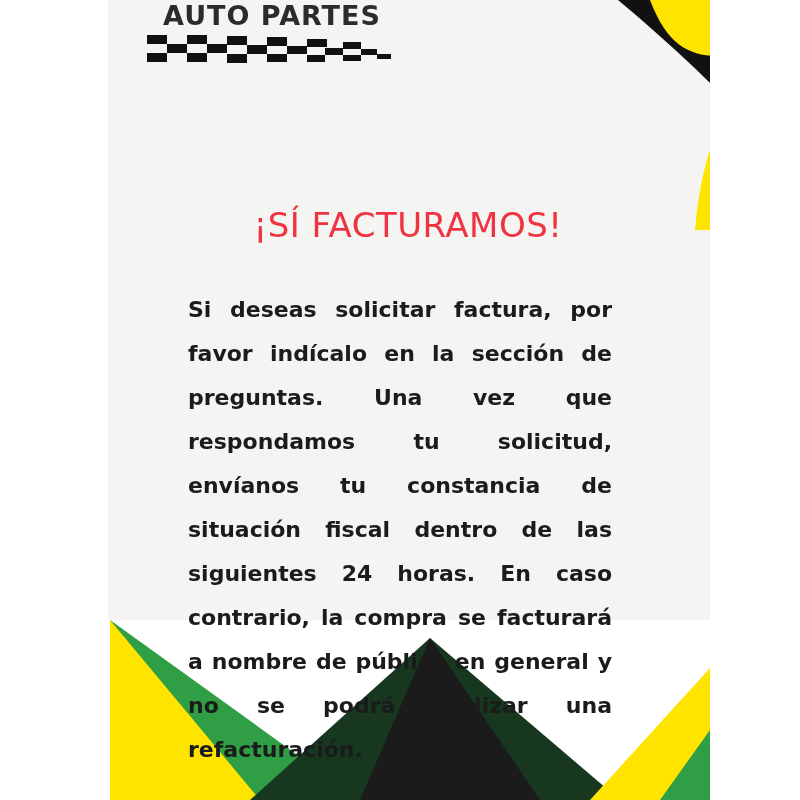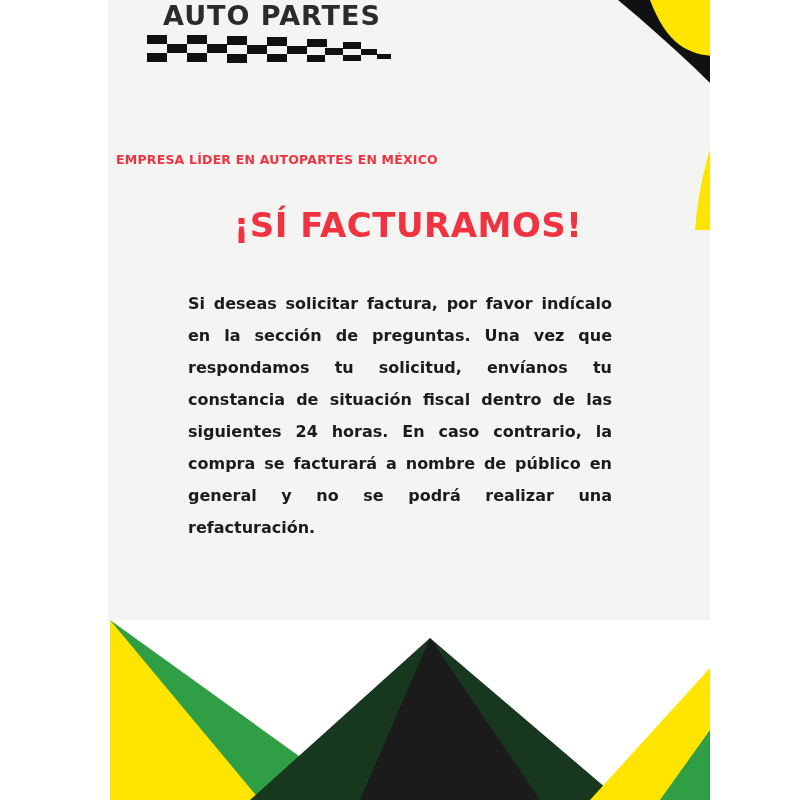--- a/index.html
+++ b/index.html
@@ -108,34 +108,34 @@
 
   
   #headline {
     position: absolute;
     left: 108px;
     top: 205px;
     width: 600px;
     text-align: center;
     font-family: "DejaVu Sans", sans-serif;
     font-size: 34px;
-    font-weight: bold;
+    font-weight: normal;
     letter-spacing: 0.5px;
     color: #ef3340;
   }
 
   
   #body-copy {
     position: absolute;
     left: 188px;
     top: 288px;
     width: 424px;
     text-align: justify;
     font-family: "DejaVu Sans", sans-serif;
-    font-size: 16px;
+    font-size: 22px;
     font-weight: bold;
     line-height: 2.0;
     color: #1b1b1b;
   }
 </style>
 </head>
 <body>
 
 <div id="poster">
 
@@ -183,19 +183,18 @@
           <rect x="80" y="21" width="20" height="9" fill="#111"></rect>
           <rect x="120" y="21" width="20" height="8" fill="#111"></rect>
           <rect x="160" y="22" width="18" height="7" fill="#111"></rect>
           <rect x="196" y="22" width="18" height="6" fill="#111"></rect>
           <rect x="230" y="21" width="14" height="5" fill="#111"></rect>
         </g>
       </svg>
     </div>
   </div>
 
-  <div id="tagline">EMPRESA LÍDER  EN AUTOPARTES EN MÉXICO</div>
 
   <div id="headline">¡SÍ FACTURAMOS!</div>
 
   <div id="body-copy">Si deseas solicitar factura, por favor indícalo en la sección de preguntas. Una vez que respondamos tu solicitud, envíanos tu constancia de situación fiscal dentro de las siguientes 24 horas. En caso contrario, la compra se facturará a nombre de público en general y no se podrá realizar una refacturación.</div>
 
 </div>
 
 </body></html>

